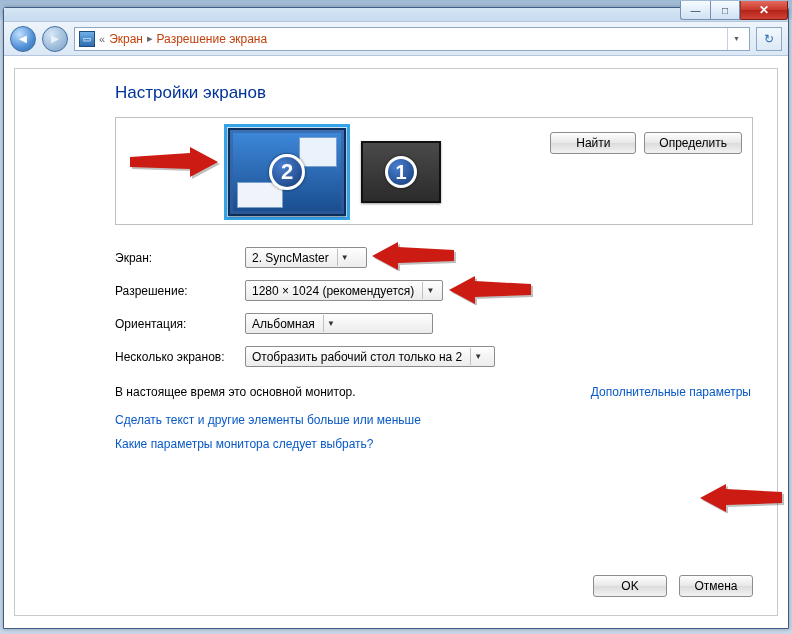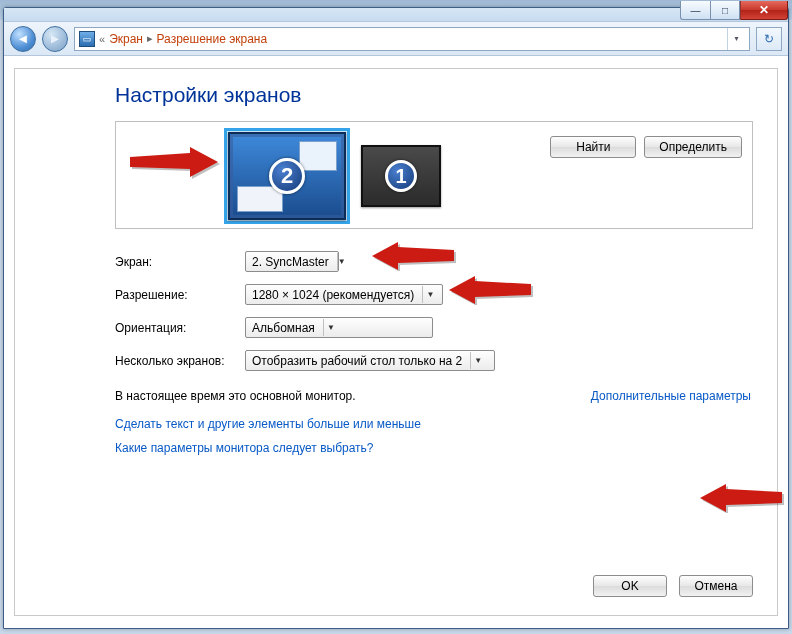--- a/index.html
+++ b/index.html
@@ -124,21 +124,21 @@
   .searchbox .mag { color:#3a6fb0; font-size: 13px;}
   .content {
     position: absolute;
     left: 10px; right: 10px; top: 60px; bottom: 12px;
     background: #fff;
     border: 1px solid #c9c9c9;
     padding: 14px 24px 18px 100px;
   }
   .heading {
     color: #003399;
-    font-size: 21px;
+    font-size: 17px;
     margin-bottom: 14px;
   }
   .monitor-area {
     border: 1px solid #bfbfbf;
     background: #fff;
     height: 108px;
     margin-bottom: 22px;
     position: relative;
     display: flex;
     align-items: center;
@@ -317,21 +317,21 @@
         </div>
       </div>
       <div class="side-btns">
         <button class="w7btn">Найти</button>
         <button class="w7btn">Определить</button>
       </div>
     </div>
 
     <div class="form-row">
       <div class="form-label">Экран:</div>
-      <div class="w7combo" style="width:94px">
+      <div class="w7combo" style="width:122px">
         <span class="cbv">2. SyncMaster</span>
         <span class="cba">▼</span>
       </div>
     </div>
 
     <div class="form-row">
       <div class="form-label">Разрешение:</div>
       <div class="w7combo" style="width:198px">
         <span class="cbv">1280 × 1024 (рекомендуется)</span>
         <span class="cba">▼</span>

